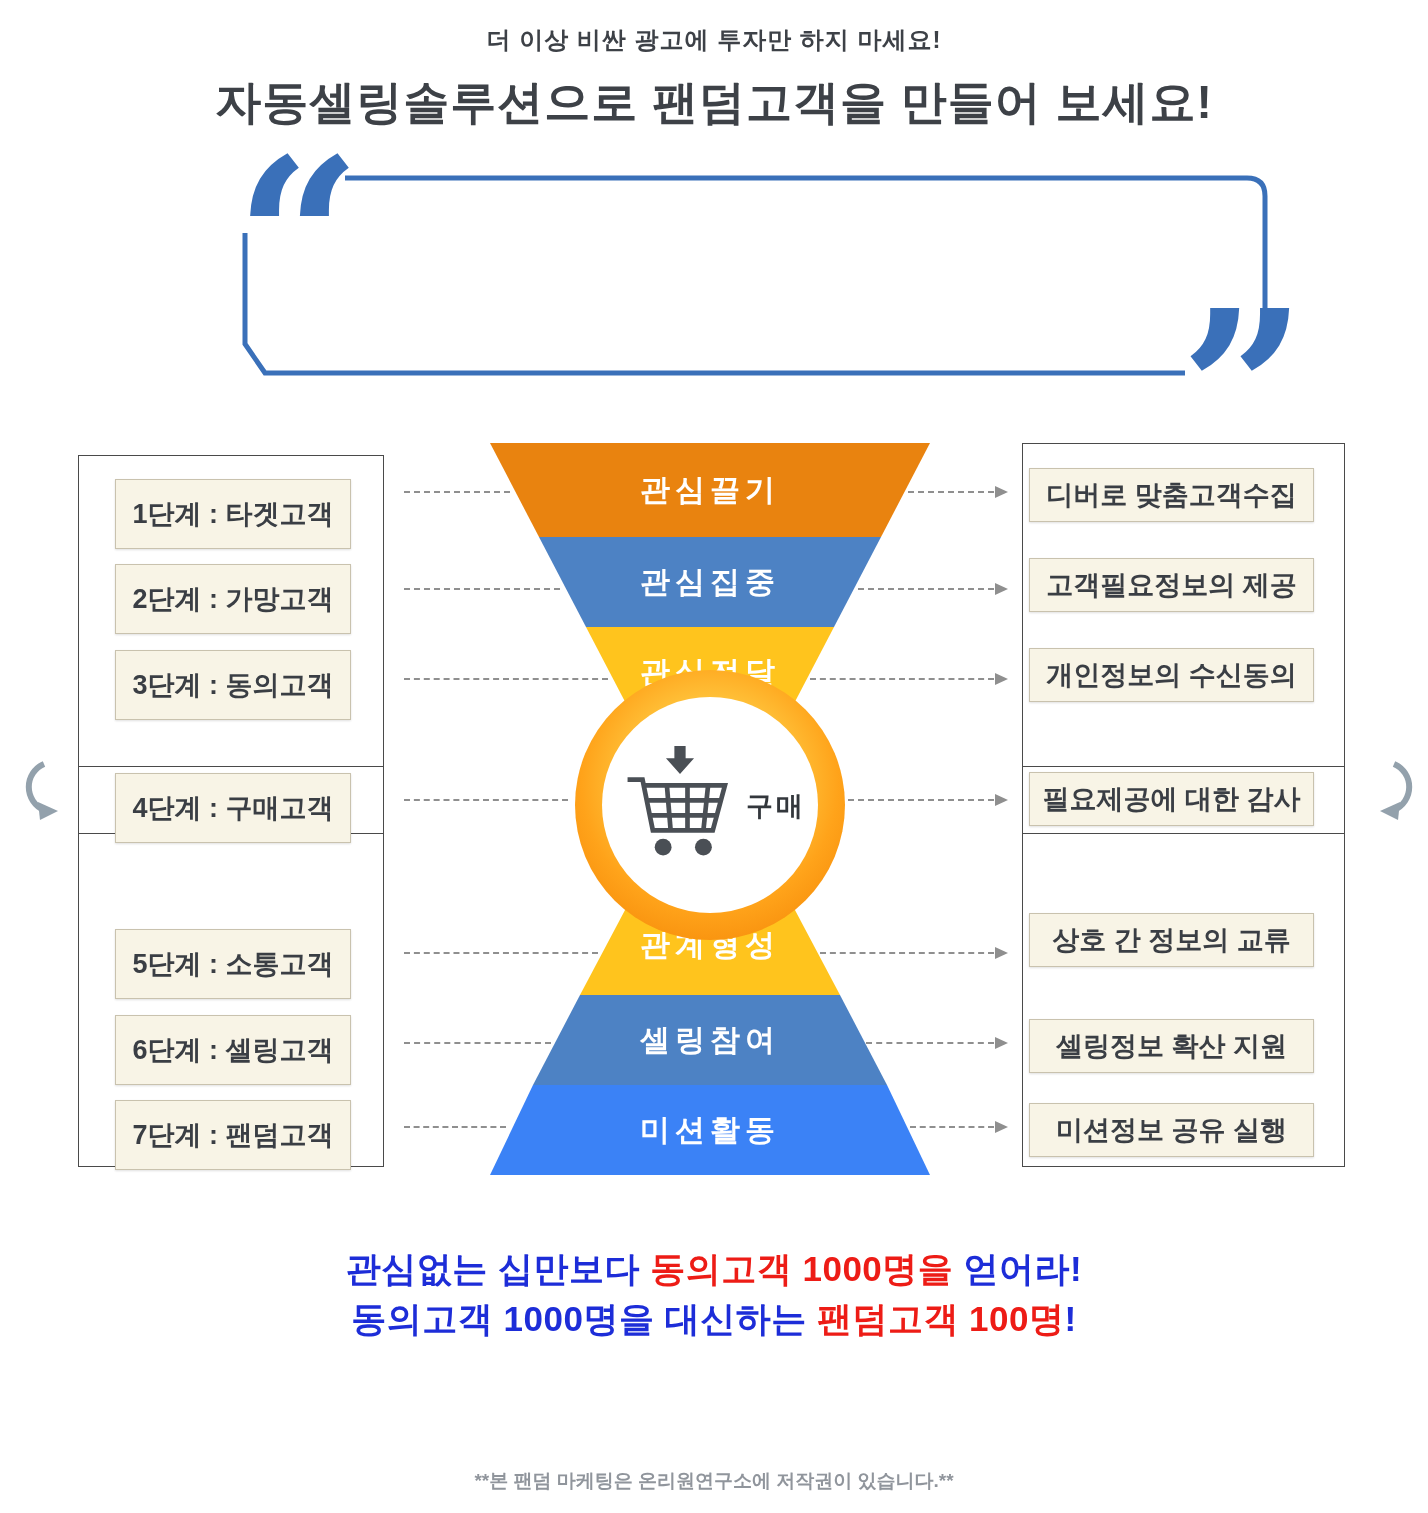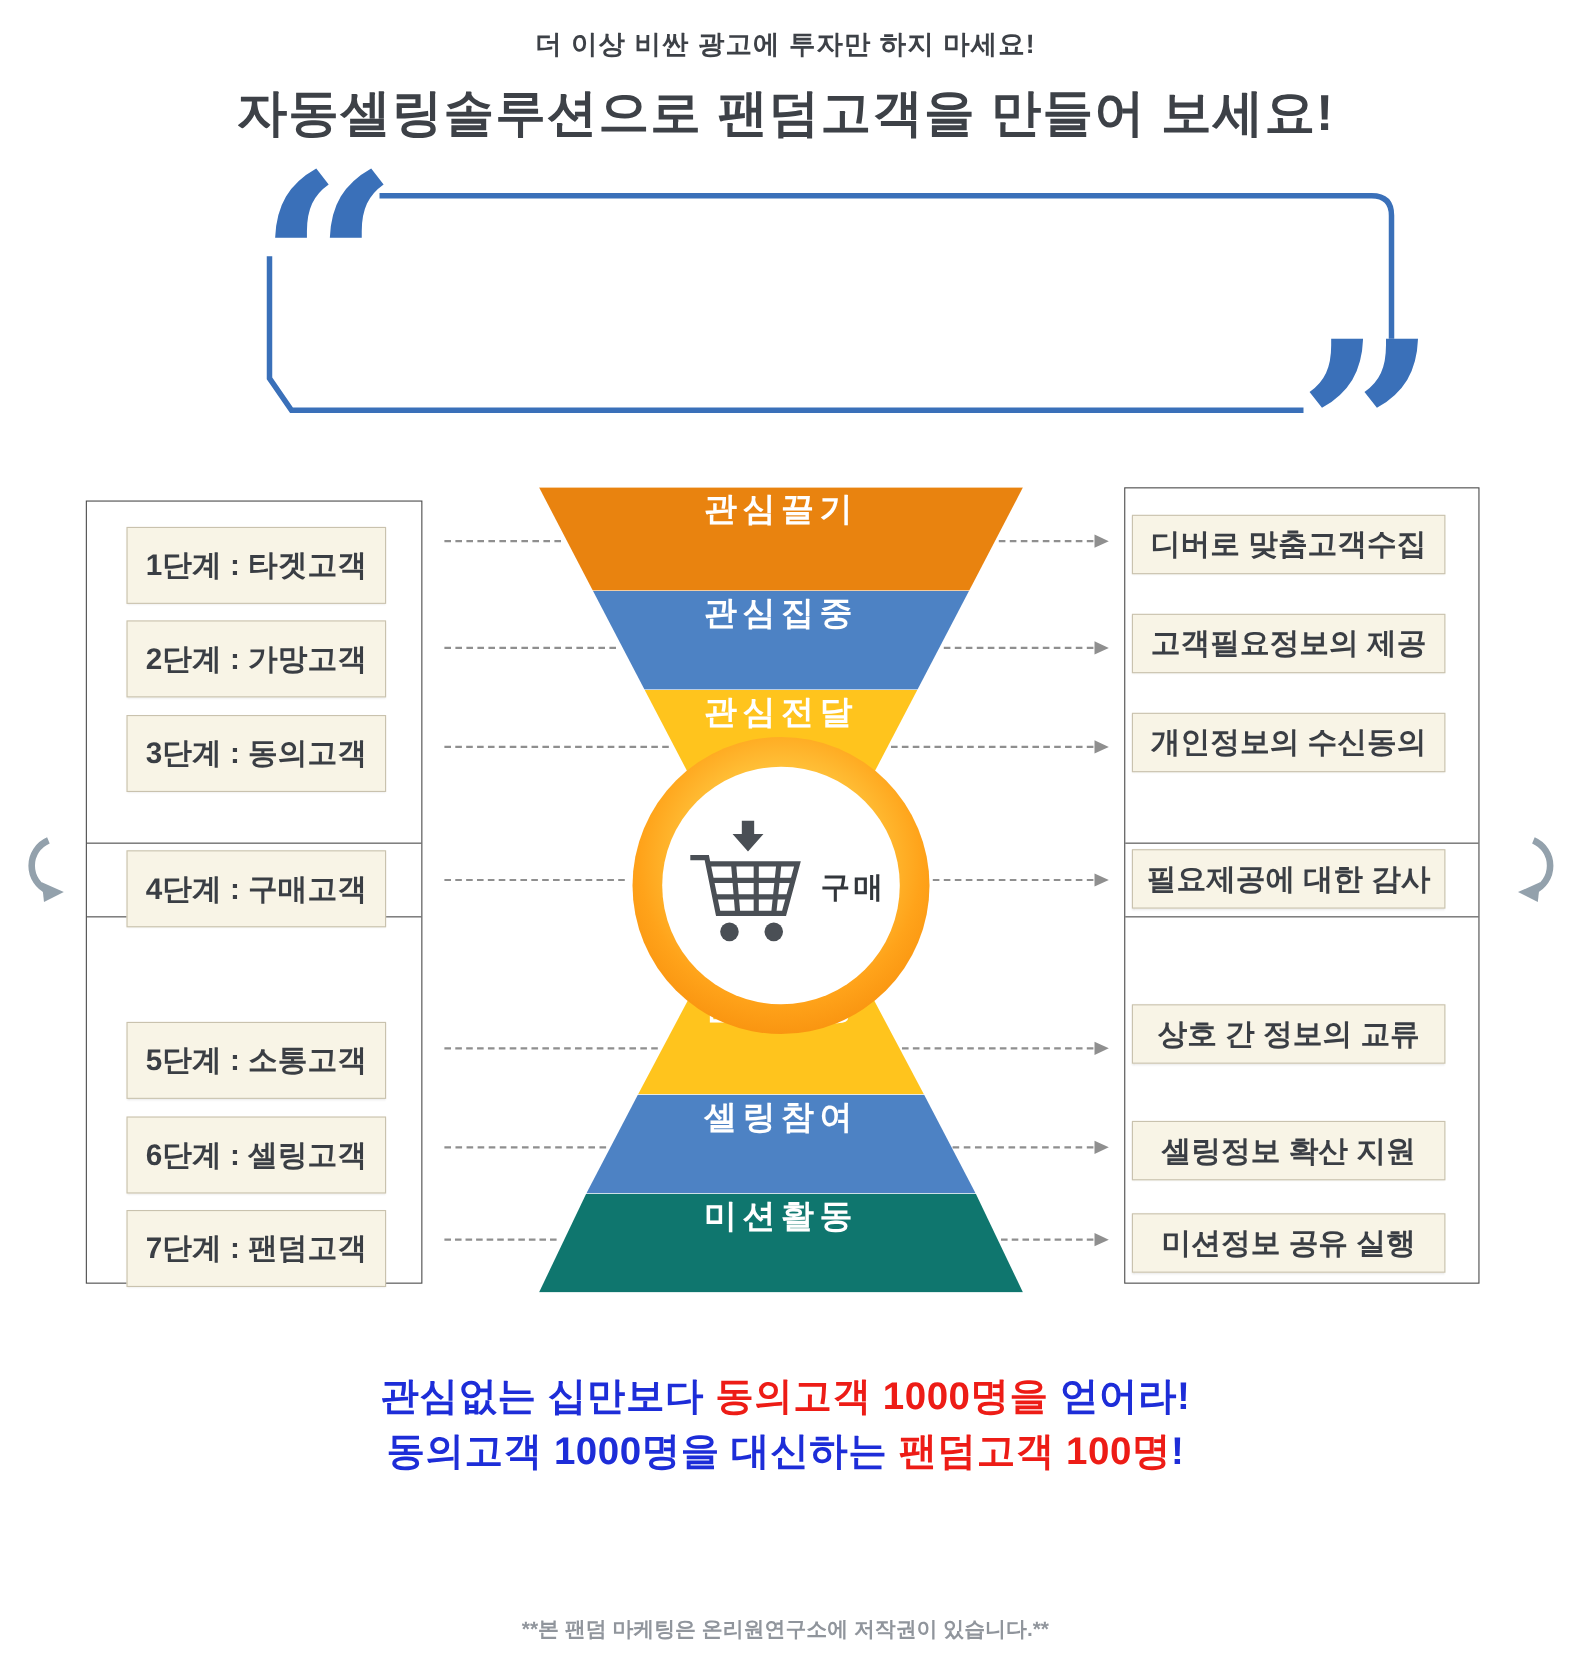--- a/index.html
+++ b/index.html
@@ -8,21 +8,21 @@
 
   .title1 { position:absolute; top:24px; left:0; width:100%; text-align:center;
             font-size:24px; font-weight:800; color:#3d4147; letter-spacing:1px; }
   .title2 { position:absolute; top:72px; left:0; width:100%; text-align:center;
             font-size:46px; font-weight:800; color:#3d4147; letter-spacing:1px; }
 
   .quote-frame { position:absolute; left:235px; top:148px; width:1100px; height:340px; pointer-events:none; }
 
   
   .funnel { position:absolute; left:490px; top:443px; width:440px; height:732px; }
-  .band { position:absolute; left:0; width:440px; display:flex; align-items:flex-start; justify-content:center; }
+  .band { position:absolute; left:0; width:440px; display:flex; align-items:center; justify-content:center; }
   .band span { color:#ffffff; font-weight:800; font-size:30px; letter-spacing:5px; }
   .ring { position:absolute; left:85px; top:227px; width:270px; height:270px; border-radius:50%;
           background:radial-gradient(circle at 50% 42%, #ffc53d 38%, #ffa31a 62%, #f07d00 100%);
           display:flex; align-items:center; justify-content:center; }
   .ring-inner { width:216px; height:216px; border-radius:50%; background:#ffffff;
                 display:flex; flex-direction:row; align-items:center; justify-content:center; }
   .buy-label { font-size:27px; font-weight:800; color:#33373c; margin-top:2px; letter-spacing:3px; }
 
   
   .panel { position:absolute; border:1px solid #4a4a4a; background:#ffffff; }
@@ -86,21 +86,21 @@
     <div class="band" style="top: 184px; height: 90px; clip-path: polygon(96px 0px, 344px 0px, 297px 90px, 143px 90px); background-color: rgb(255, 196, 29);">
       <span>관심전달</span>
     </div>
     <div class="band" style="top: 274px; height: 178px; clip-path: polygon(143px 0px, 297px 0px, 251px 88px, 297px 178px, 143px 178px, 189px 88px); background-color: rgb(255, 196, 29);"></div>
     <div class="band" style="top: 452px; height: 100px; clip-path: polygon(143px 0px, 297px 0px, 350px 100px, 90px 100px); background-color: rgb(255, 196, 29);">
       <span>관계형성</span>
     </div>
     <div class="band" style="top: 552px; height: 90px; clip-path: polygon(90px 0px, 350px 0px, 397px 90px, 43px 90px); background-color: rgb(77, 130, 196);">
       <span>셀링참여</span>
     </div>
-    <div class="band" style="top: 642px; height: 90px; clip-path: polygon(43px 0px, 397px 0px, 440px 90px, 0px 90px); background-color: #0f766e;">
+    <div class="band" style="top: 642px; height: 90px; clip-path: polygon(43px 0px, 397px 0px, 440px 90px, 0px 90px); background-color: #3b82f6;">
       <span>미션활동</span>
     </div>
 
     <div class="ring">
       <div class="ring-inner">
         <svg width="132" height="118" viewBox="0 0 140 126">
           <polygon points="64,0 76,0 76,13 85,13 70,30 55,13 64,13" fill="#4a4f55"></polygon>
           <g stroke="#4a4f55" stroke-width="5" fill="none">
             <path d="M14 36 H30 L41 90 H105 L118 42 H32"></path>
             <path d="M56 42 L60 90"></path>

